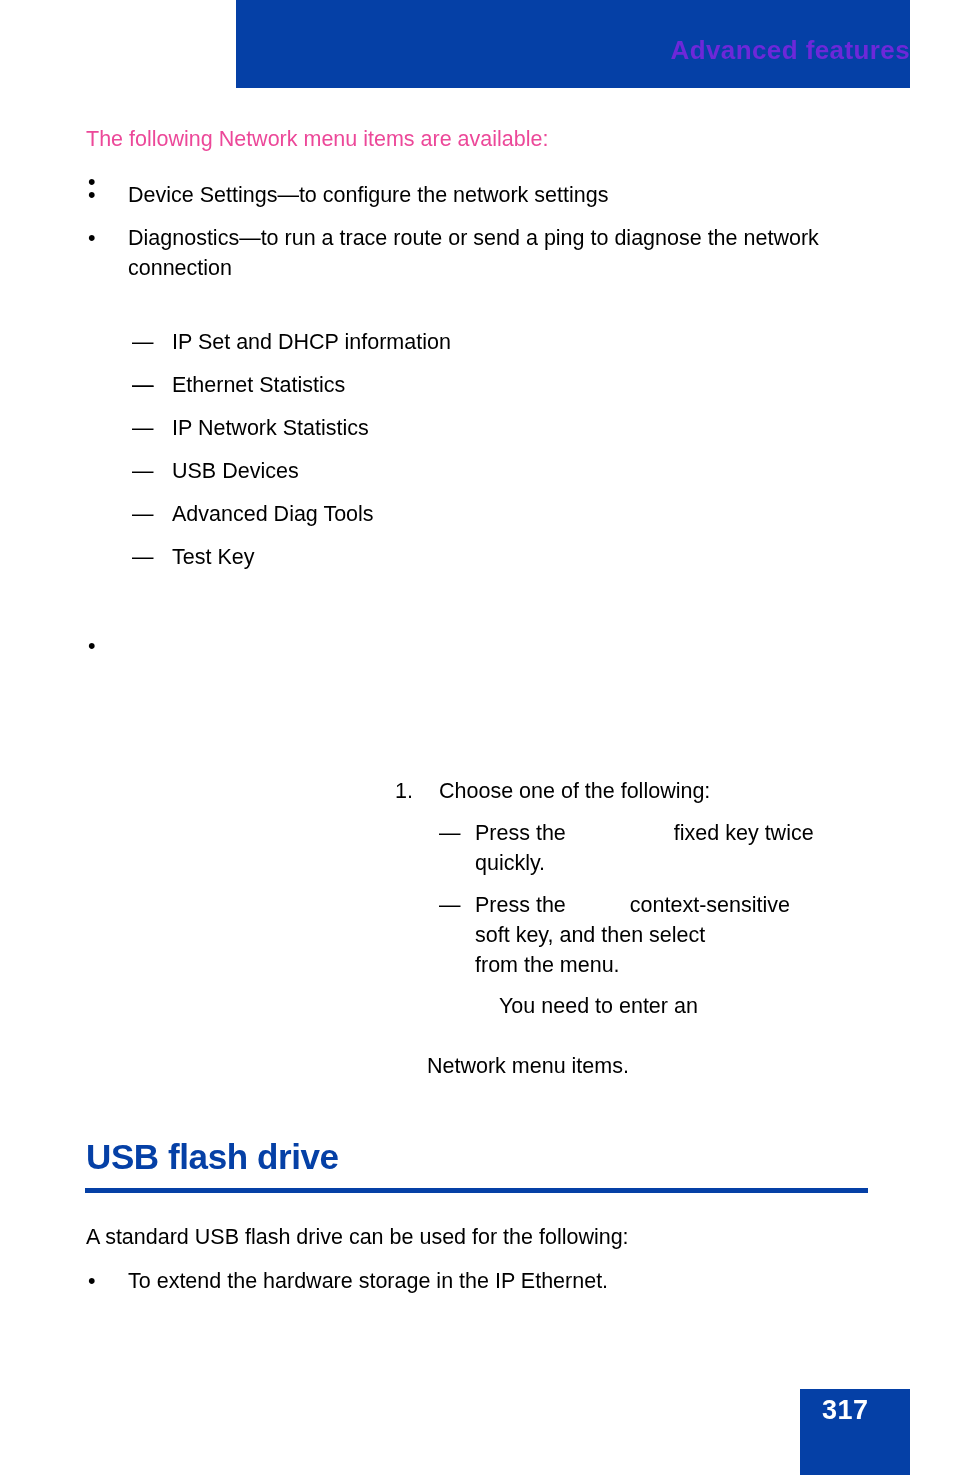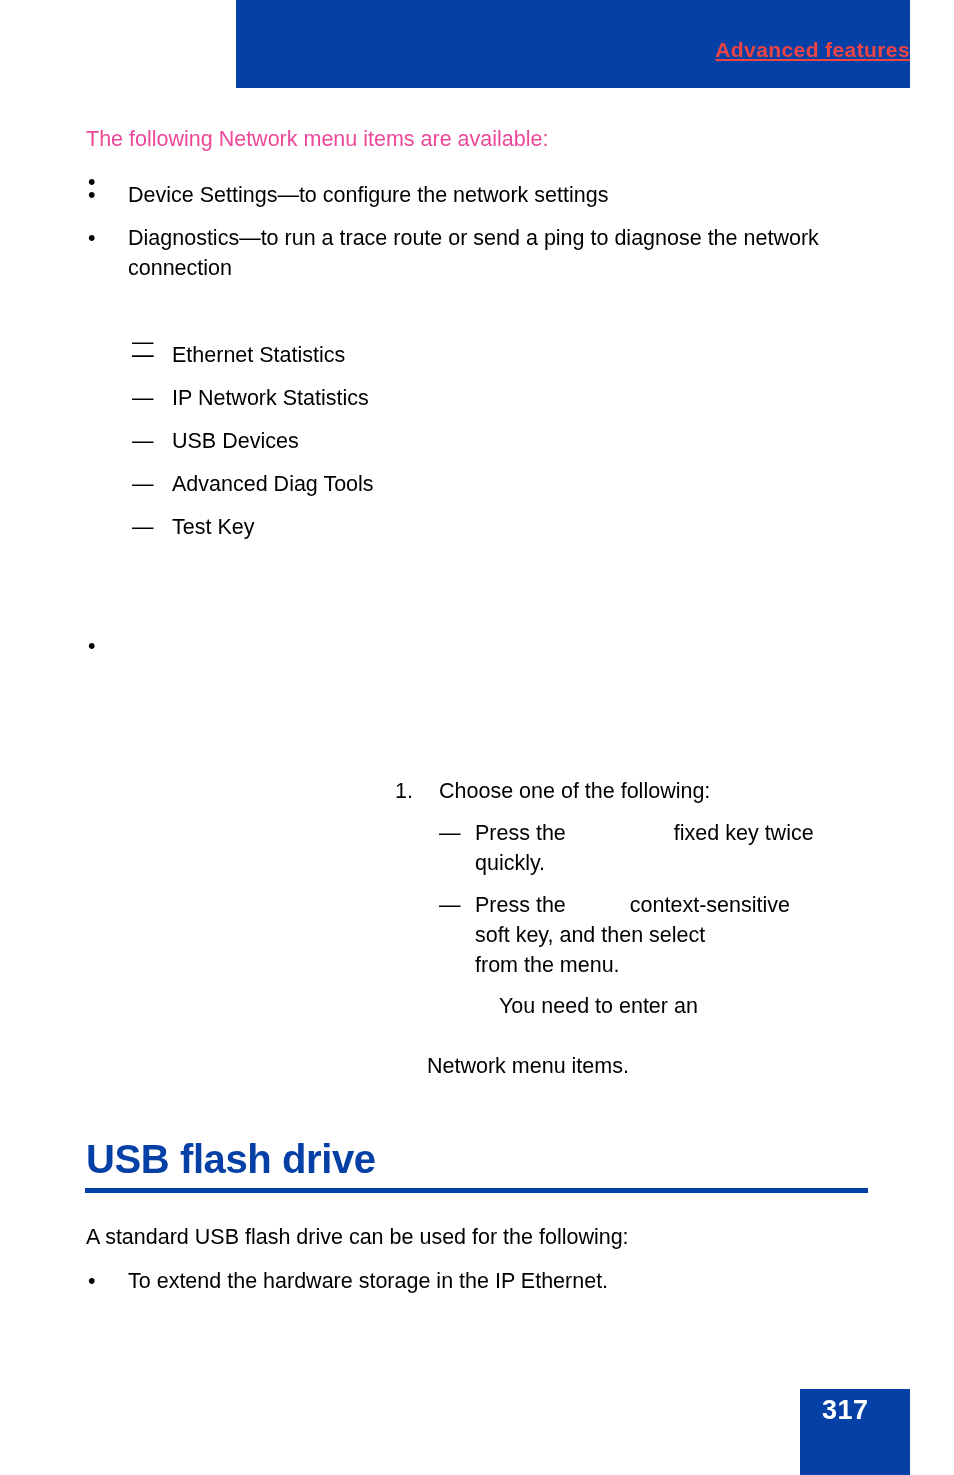--- a/index.html
+++ b/index.html
@@ -23,26 +23,25 @@
     top: 0;
     width: 674px;
     height: 88px;
     background: #0540a6;
   }
   .header-title {
     position: absolute;
     right: 44px;
     top: 50px;
     transform: translateY(-50%);
-    color: #ef4444;
-    font-size: 21px;
+    color: #6d28d9;
+    font-size: 26px;
     font-weight: bold;
     letter-spacing: 0.4px;
     white-space: nowrap;
-    text-decoration: underline;
   }
 
   
   .content {
     position: absolute;
     left: 0;
     top: 0;
     width: 954px;
   }
 
@@ -189,21 +188,21 @@
   .note-para .note-indent {
     display: inline-block;
     width: 72px;
   }
 
   
   .section-heading {
     position: absolute;
     left: 86px;
     top: 1137px;
-    font-size: 40px;
+    font-size: 35px;
     font-weight: bold;
     color: #0540a6;
     letter-spacing: -0.4px;
   }
   .section-rule {
     position: absolute;
     left: 85px;
     top: 1188px;
     width: 783px;
     height: 5px;
@@ -272,20 +271,21 @@
     </div>
     <div class="bullet-item">
       <span class="marker">•</span>
       <span>Diagnostics—to run a trace route or send a ping to diagnose the network connection</span>
     </div>
   </div>
 
   <div class="dash-list">
     <div class="dash-item">
       <span class="marker">—</span>
+      <span>IP Set and DHCP information</span>
     </div>
     <div class="dash-item">
       <span class="marker">—</span>
     </div>
     <div class="dash-item">
       <span class="marker">—</span>
       <span>Ethernet Statistics</span>
     </div>
     <div class="dash-item">
       <span class="marker">—</span>

